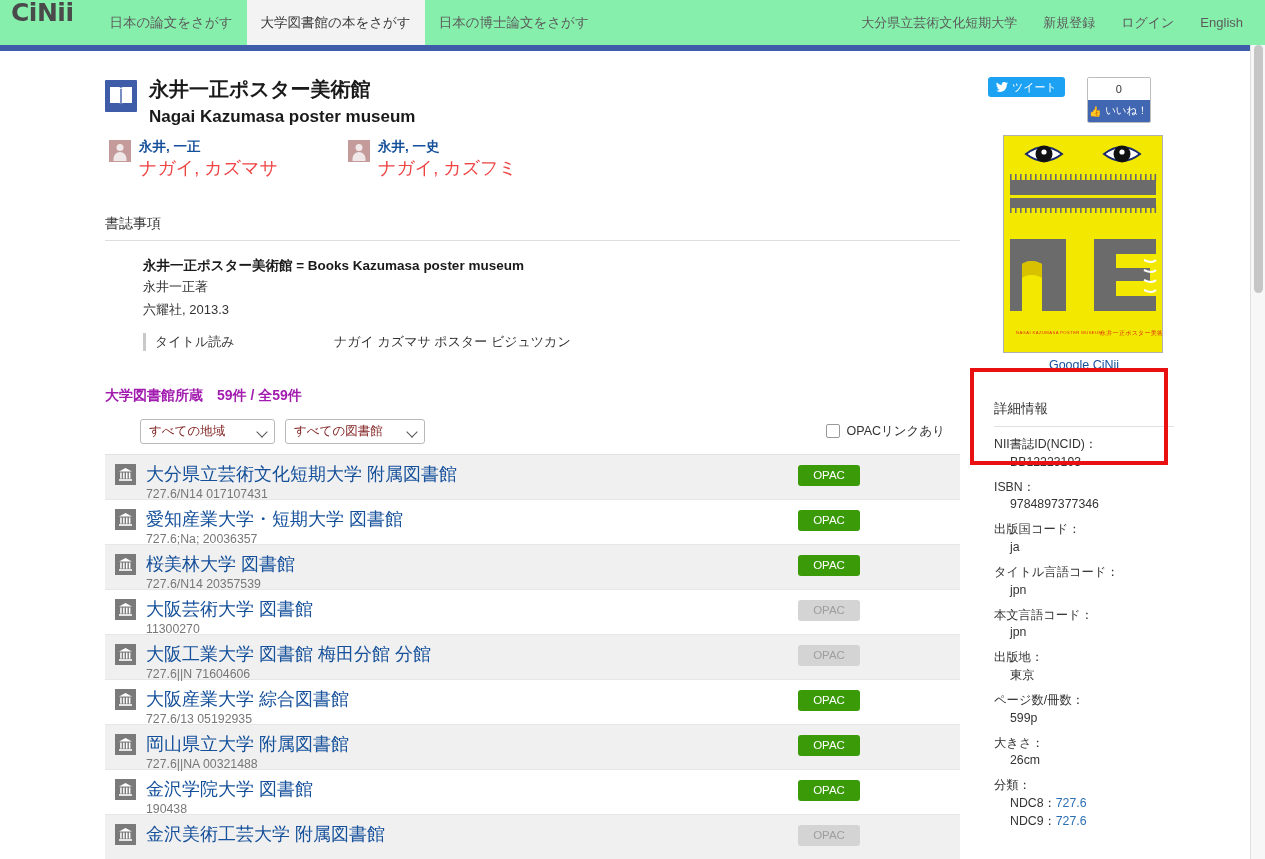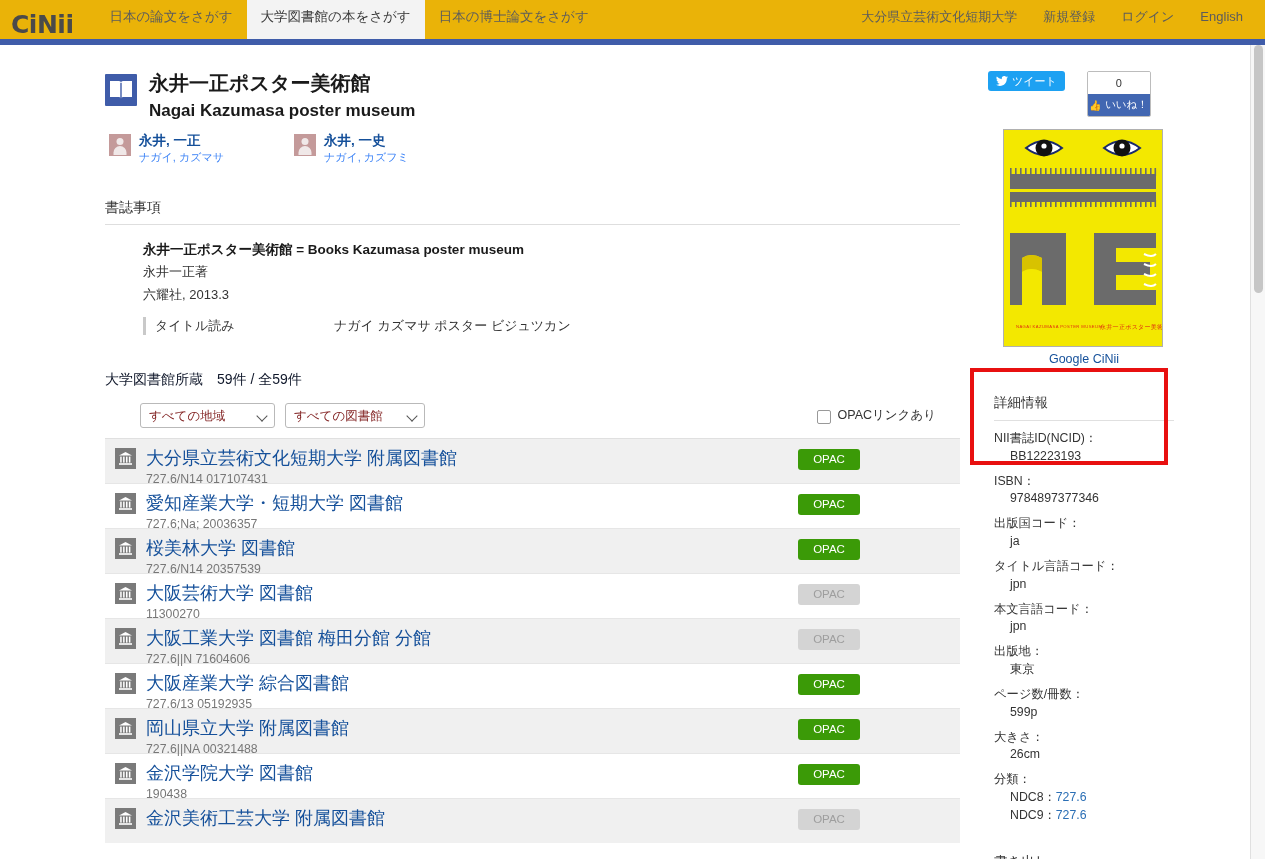--- a/index.html
+++ b/index.html
@@ -10,24 +10,24 @@
     overflow: hidden;
     background: #ffffff;
     font-family: "Liberation Sans", "DejaVu Sans", sans-serif;
     color: #333;
   }
   .page { position: relative; width: 1265px; height: 859px; background:#fff; overflow:hidden; }
 
   
   .header {
     position: relative;
-    height: 39px;
-    background: #eab308;
+    height: 45px;
+    background: #86efac;
     display: flex;
-    align-items: flex-end;
+    align-items: flex-start;
     padding: 0 0 0 11px;
   }
   .logo {
     font-family: "DejaVu Sans", sans-serif;
     font-weight: bold;
     font-size: 25px;
     letter-spacing: -0.5px;
     color: #4a4a4a;
     line-height: 1;
     padding-bottom: 2px;
@@ -120,42 +120,42 @@
     background:#f0e8e8; transform:translateX(-50%);
   }
   .author-avatar::after {
     content:"";
     position:absolute; left:50%; top:12px;
     width:13px; height:9px;
     border-radius:7px 7px 0 0;
     background:#f0e8e8; transform:translateX(-50%);
   }
   .author-name { font-size: 13.5px; font-weight: bold; color:#15509a; line-height:1.35; cursor:pointer; text-decoration:none; display:block;}
-  .author-kana { font-size: 11px; color:#3b82f6; line-height:1.35; display:block; }
+  .author-kana { font-size: 18px; color:#ef4444; line-height:1.35; display:block; }
 
   
   .section-head {
     font-size: 14px;
     color: #333;
     margin-top: 34px;
     padding-bottom: 7px;
   }
   .hr { height:1px; background:#dedede; width:855px; }
 
   .biblio { padding: 14px 0 0 38px; }
   .biblio .b-title { font-size:13.5px; font-weight:bold; color:#1a1a1a; line-height:1.6; }
   .biblio .b-line { font-size:13px; color:#333; line-height:1.75; }
   .biblio .b-kv {
     display:flex; margin-top:11px; border-left:3px solid #c9c9c9; padding-left:9px;
   }
   .biblio .b-k { font-size:13px; color:#333; width:155px; }
   .biblio .b-v { font-size:13px; color:#333;margin-left:24px; }
 
   
-  .hold-head { margin-top: 36px; font-size:14px; color:#0f172a; }
+  .hold-head { margin-top: 36px; font-size:14px; color:#a21caf;font-weight:bold; }
   .hold-head .cnt { margin-left:14px; }
   .filters { display:flex; align-items:center; margin-top:14px; padding-left:35px; }
   .sel {
     appearance:none; -webkit-appearance:none;
     border:1px solid #b9b9b9; border-radius:3px;
     background:#fff;
     height:25px; font-size:12.5px; color:#7f1d1d;
     padding: 0 26px 0 8px;
     font-family: "Liberation Sans", sans-serif;
     cursor:pointer;
@@ -163,21 +163,21 @@
   .sel-wrap { position:relative; margin-right:10px; }
   .sel-wrap::after {
     content:""; position:absolute; right:9px; top:9px;
     width:7px; height:7px;
     border-left:1.6px solid #555; border-bottom:1.6px solid #555;
     transform:rotate(-45deg);
     pointer-events:none;
   }
   .sel1 { width:135px; }
   .sel2 { width:140px; }
-  .opac-filter { margin-left:auto; display:flex; align-items:flex-end; margin-right:24px; }
+  .opac-filter { margin-left:auto; display:flex; align-items:center; margin-right:15px; }
   .chk {
     width:14px; height:14px; border:1px solid #999; background:#fff;
     margin-right:7px; border-radius:2px; cursor:pointer; display:inline-block;
   }
   .opac-filter span { font-size:12.5px; color:#333; }
 
   .hold-list { margin-top:10px; width:855px; }
   .hold-row {
     display:flex; align-items:flex-start;
     height:45px; padding: 7px 0 0 0;

